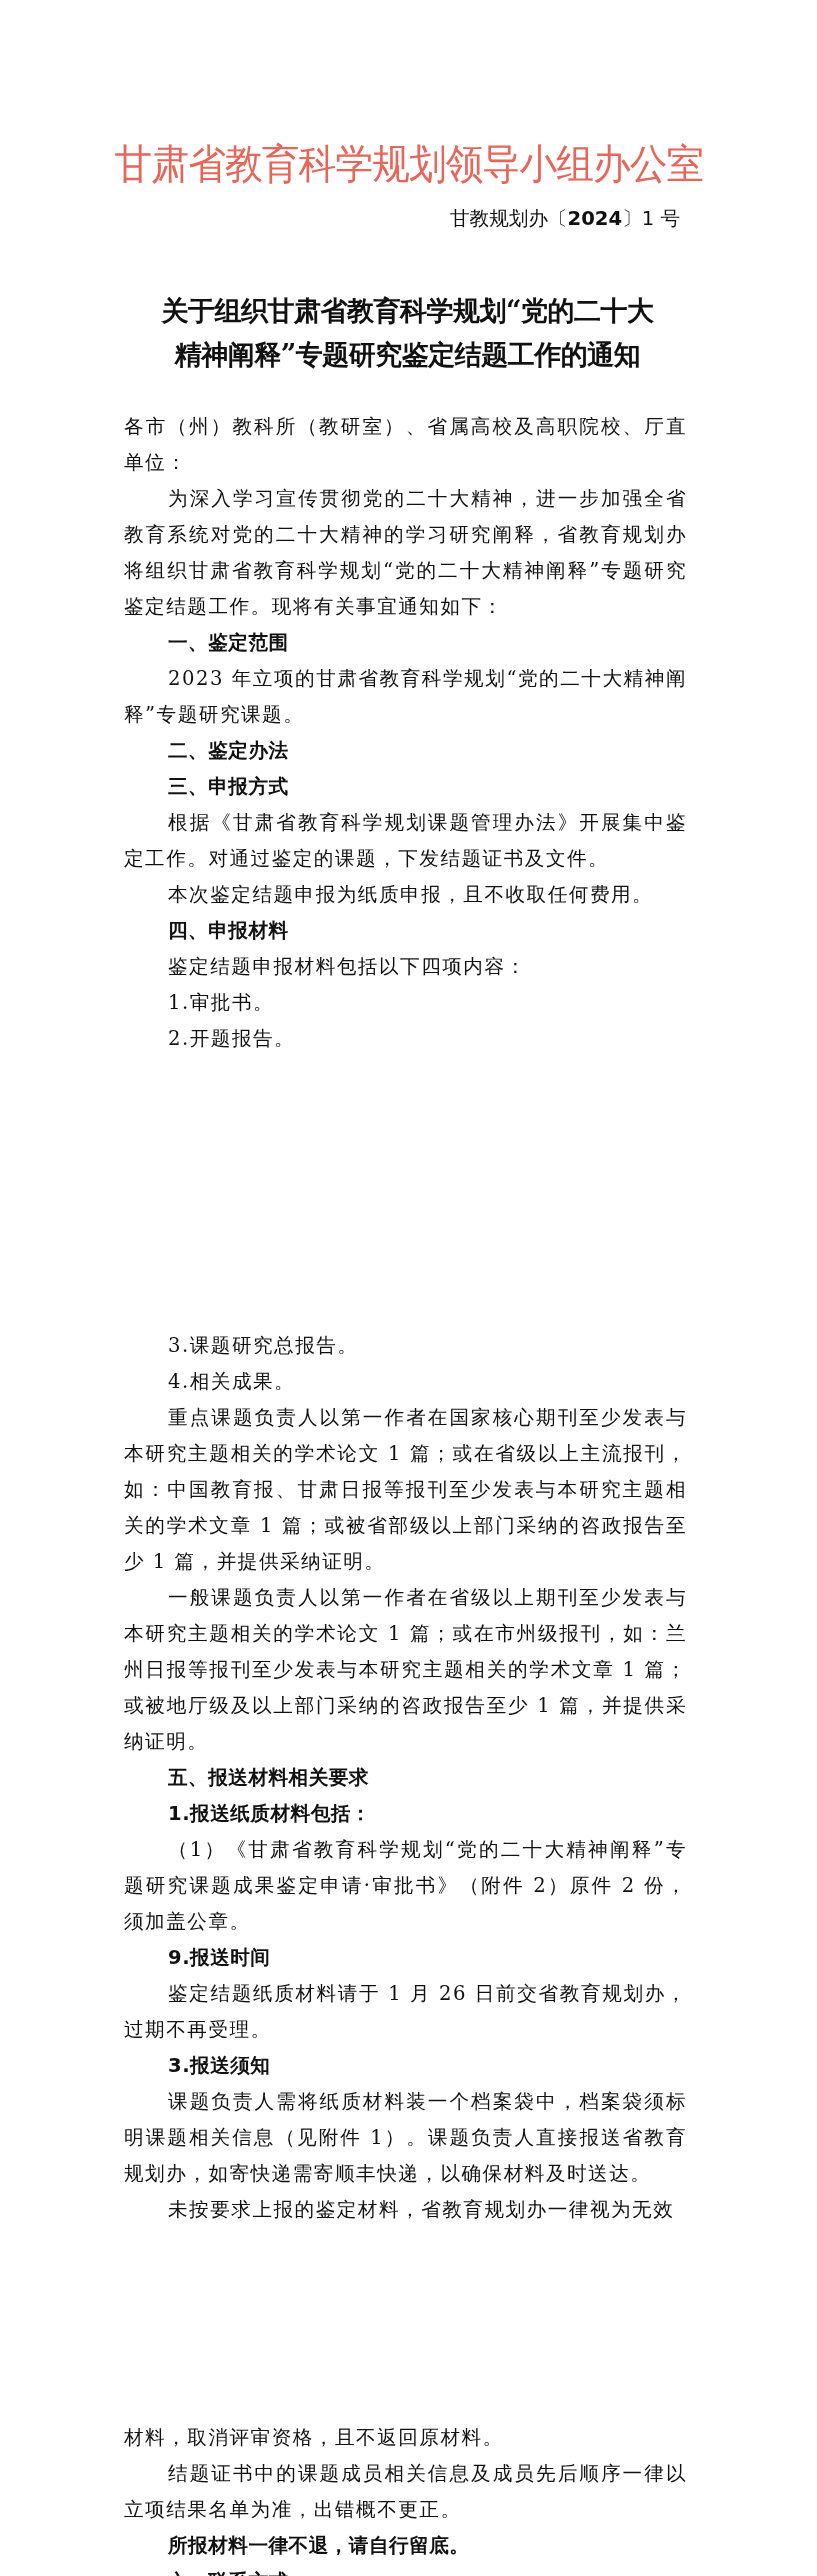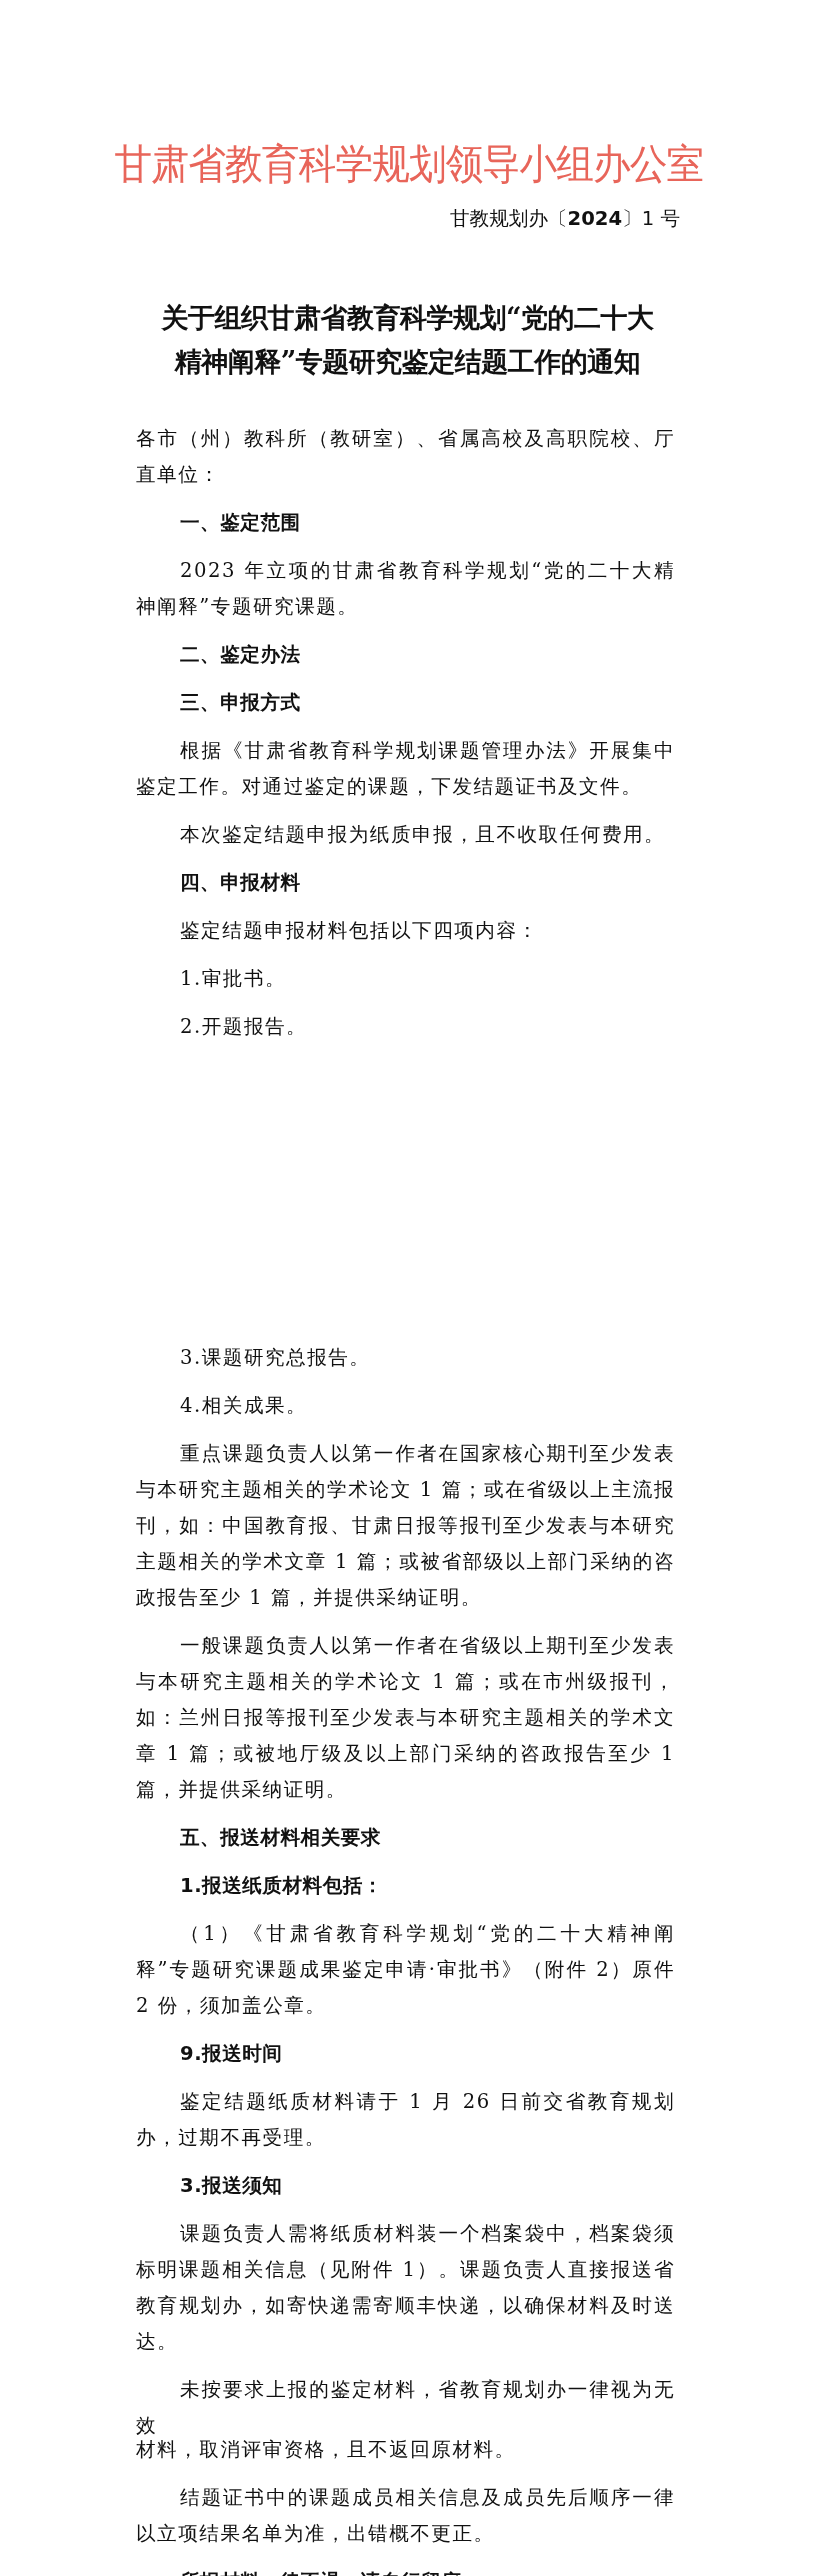--- a/index.html
+++ b/index.html
@@ -42,35 +42,34 @@
 
     
     .title {
       left: 124px; width: 567px; top: 289px;
       text-align: center;
       font-family: "DejaVu Serif", "Liberation Serif", serif;
       font-weight: bold;
       font-size: 27px;
       line-height: 44px;
       letter-spacing: -0.5px;
-      margin-top: 7px;
     }
     .title div { white-space: nowrap; }
 
     
     .block {
       left: 124px; width: 563px;
       font-family: "DejaVu Serif", "Liberation Serif", serif;
       font-size: 19.6px;
       line-height: 36px;
       letter-spacing: 1.5px;
       text-align: justify;
       text-align-last: left;
     }
-    .p { margin: 12px; }
+    .p { margin: 0; }
     .indent { text-indent: 44px; }
     .head {
       padding-left: 44px;
       font-family: "DejaVu Sans", "Liberation Sans", sans-serif;
       font-weight: bold;
       letter-spacing: 0.5px;
     }
     .strong {
       padding-left: 44px;
       font-weight: bold;
@@ -86,20 +85,21 @@
   <span>甘教规划办〔</span><span class="num">2024</span><span>〕1 号</span>
 </div>
 
 <div class="abs title">
   <div>关于组织甘肃省教育科学规划“党的二十大</div>
   <div>精神阐释”专题研究鉴定结题工作的通知</div>
 </div>
 
 <div class="abs block" style="top:409px;">
   <p class="p">各市（州）教科所（教研室）、省属高校及高职院校、厅直单位：</p>
+  <p class="p indent">为深入学习宣传贯彻党的二十大精神，进一步加强全省教育系统对党的二十大精神的学习研究阐释，省教育规划办将组织甘肃省教育科学规划“党的二十大精神阐释”专题研究鉴定结题工作。现将有关事宜通知如下：</p>
   <p class="p head">一、鉴定范围</p>
   <p class="p indent">2023 年立项的甘肃省教育科学规划“党的二十大精神阐释”专题研究课题。</p>
   <p class="p head">二、鉴定办法</p>
   <p class="p head">三、申报方式</p>
   <p class="p indent">根据《甘肃省教育科学规划课题管理办法》开展集中鉴定工作。对通过鉴定的课题，下发结题证书及文件。</p>
   <p class="p indent">本次鉴定结题申报为纸质申报，且不收取任何费用。</p>
   <p class="p head">四、申报材料</p>
   <p class="p indent">鉴定结题申报材料包括以下四项内容：</p>
   <p class="p indent">1.审批书。</p>
   <p class="p indent">2.开题报告。</p>

